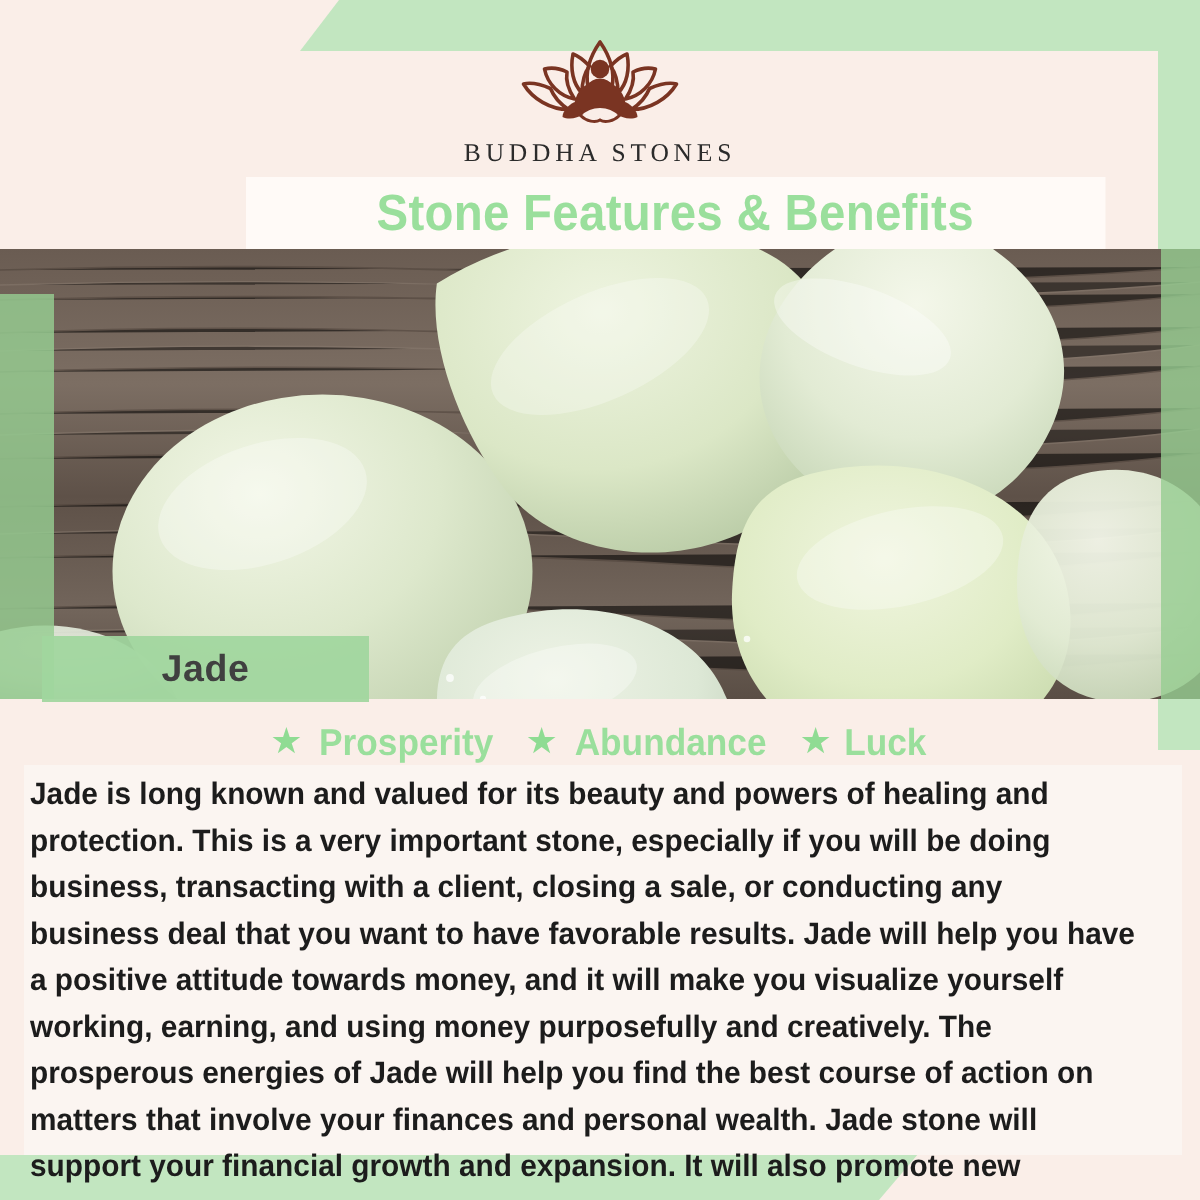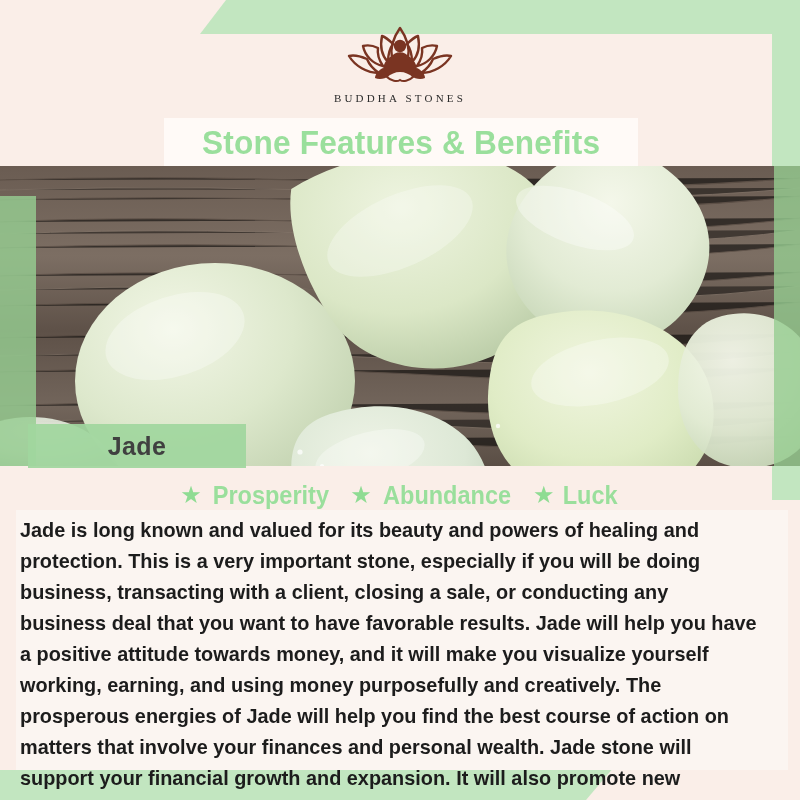--- a/index.html
+++ b/index.html
@@ -41,27 +41,27 @@
   
   #header{
     position:absolute; top:0; left:0; width:800px; height:118px;
     display:flex; flex-direction:column; align-items:center;
     justify-content:flex-start; padding-top:24px; z-index:5;
   }
   #logo-mark{ width:150px; height:62px; }
   #brand-name{
     margin-top:6px;
     font-family:"Liberation Serif", serif;
-    font-size:11px; letter-spacing:3.2px; color:#2b2b2b;
+    font-size:17px; letter-spacing:3.2px; color:#2b2b2b;
     font-weight:400;
   }
 
   
   #title-banner{
-    position:absolute; top:118px; left:164px; width:474px; height:48px;
+    position:absolute; top:118px; left:164px; width:573px; height:48px;
     background:rgba(255,252,248,0.88);
     display:flex; align-items:center; justify-content:center;
     z-index:6;
   }
   #title-text{
     font-family:"Liberation Sans Narrow","Liberation Sans", sans-serif;
     font-weight:bold;
     font-size:34px;
     color:#9adf9c;
     letter-spacing:0.2px;

